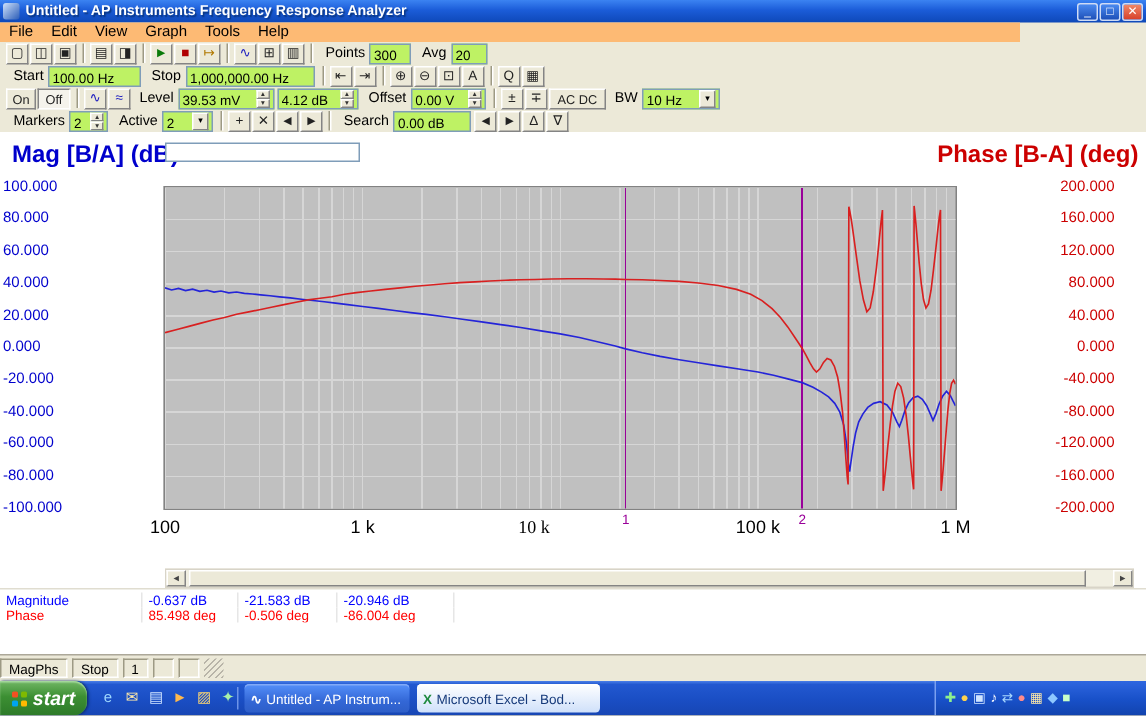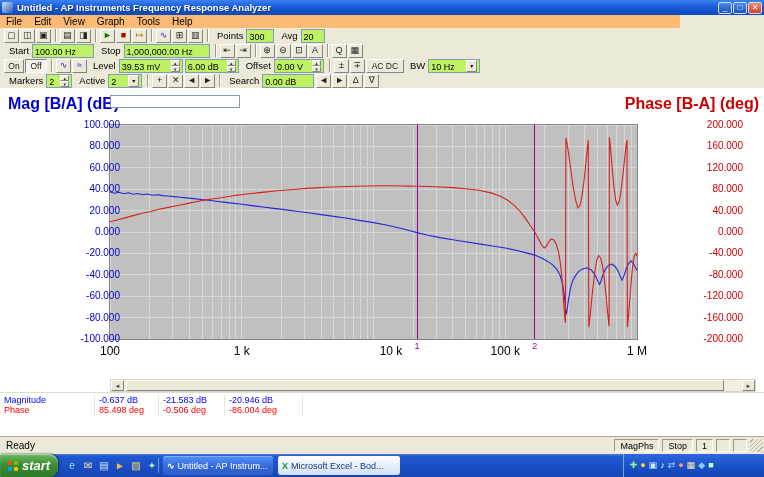--- a/index.html
+++ b/index.html
@@ -33,21 +33,21 @@
 
   
   .chart-panel{position:absolute;left:0;top:88px;width:764px;height:304px;background:#fff;}
   .axis-title{position:absolute;top:7px;font-size:16px;font-weight:bold;}
   .axis-title.left{left:8px;}
   .axis-title.right{right:5px;}
   .graph-title-box{position:absolute;left:110px;top:7px;width:130px;height:13px;background:#fff;border:1px solid #7f9db9;}
   .plot{position:absolute;left:109px;top:36px;width:529px;height:216px;border:1px solid #828282;}
   .plot svg{display:block;}
   .ytick{position:absolute;font-size:10px;width:100px;line-height:12px;}
-  .ytick.left{left:20px;text-align:right;}
+  .ytick.left{left:2px;}
   .ytick.right{left:643px;text-align:right;}
   .xtick{position:absolute;top:256px;font-size:12px;color:#000;transform:translateX(-50%);white-space:nowrap;}
   .marker-num{position:absolute;top:253px;font-size:9px;transform:translateX(-50%);}
   .hscroll{position:absolute;left:110px;top:291px;width:646px;height:13px;background:#f1efe2;border:1px solid #d8d4c8;display:flex;align-items:stretch;}
   .scroll-btn{width:13px;background:#ece9d8;border:1px solid;border-color:#fff #848484 #848484 #fff;font-size:6px;line-height:10px;text-align:center;color:#444;flex:0 0 auto;}
   .scroll-track{flex:1;position:relative;}
   .scroll-thumb{position:absolute;left:2px;top:0;height:100%;width:598px;background:#ece9d8;border:1px solid;border-color:#fff #848484 #848484 #fff;}
 
   
   .marker-table{position:absolute;left:0;top:392px;width:764px;height:44px;background:#fff;font-size:9px;padding-top:2px;border-top:1px solid #e0ddd0;}
@@ -205,21 +205,21 @@
         </button>
         <span class="tb-label">Level</span>
         <span class="tb-field" style="width: 64px;">
           <span class="val">39.53 mV</span>
           <span class="spin-box">
             <span class="spin-up">▴</span>
             <span class="spin-dn">▾</span>
           </span>
         </span>
         <span class="tb-field" style="width: 54px;">
-          <span class="val">6.00 dB</span>
+          <span class="val">4.12 dB</span>
           <span class="spin-box">
             <span class="spin-up">▴</span>
             <span class="spin-dn">▾</span>
           </span>
         </span>
         <span class="tb-label">Offset</span>
         <span class="tb-field" style="width: 50px;">
           <span class="val">0.00 V</span>
           <span class="spin-box">
             <span class="spin-up">▴</span>
@@ -370,21 +370,21 @@
       <span class="ytick right" style="top: 95.2px; color: rgb(204, 0, 0);">80.000</span>
       <span class="ytick right" style="top: 116.6px; color: rgb(204, 0, 0);">40.000</span>
       <span class="ytick right" style="top: 138px; color: rgb(204, 0, 0);">0.000</span>
       <span class="ytick right" style="top: 159.4px; color: rgb(204, 0, 0);">-40.000</span>
       <span class="ytick right" style="top: 180.8px; color: rgb(204, 0, 0);">-80.000</span>
       <span class="ytick right" style="top: 202.2px; color: rgb(204, 0, 0);">-120.000</span>
       <span class="ytick right" style="top: 223.6px; color: rgb(204, 0, 0);">-160.000</span>
       <span class="ytick right" style="top: 245px; color: rgb(204, 0, 0);">-200.000</span>
       <span class="xtick" style="left: 110px;">100</span>
       <span class="xtick" style="left: 241.75px;">1 k</span>
-      <span class="xtick" style="left: 391px;">10 k</span>
+      <span class="xtick" style="left: 356px; font-family: Liberation Serif, serif;">10 k</span>
       <span class="xtick" style="left: 505.25px;">100 k</span>
       <span class="xtick" style="left: 637px;">1 M</span>
       <span class="marker-num" style="left: 417.112px; color: rgb(153, 0, 153);">1</span>
       <span class="marker-num" style="left: 534.812px; color: rgb(153, 0, 153);">2</span>
     </div>
 
   <div class="marker-table" id="marker-table">
       <div class="mt-row" style="color: rgb(0, 0, 255);">
         <span class="mt-cell" style="width: 95px;">Magnitude</span>
         <span class="mt-cell" style="width: 64px;">-0.637 dB</span>
@@ -393,21 +393,20 @@
       </div>
       <div class="mt-row" style="color: rgb(255, 0, 0);">
         <span class="mt-cell" style="width: 95px;">Phase</span>
         <span class="mt-cell" style="width: 64px;">85.498 deg</span>
         <span class="mt-cell" style="width: 66px;">-0.506 deg</span>
         <span class="mt-cell" style="width: 78px;">-86.004 deg</span>
       </div>
     </div>
 
   <div class="statusbar">
-    <span class="sb-ready">Ready</span>
     <span class="sb-panel">MagPhs</span>
     <span class="sb-panel">Stop</span>
     <span class="sb-panel">1</span>
     <span class="sb-panel sb-small"></span>
     <span class="sb-panel sb-small"></span>
     <span class="sb-grip"></span>
   </div>
 
   <div class="taskbar">
     <div class="start-btn">

